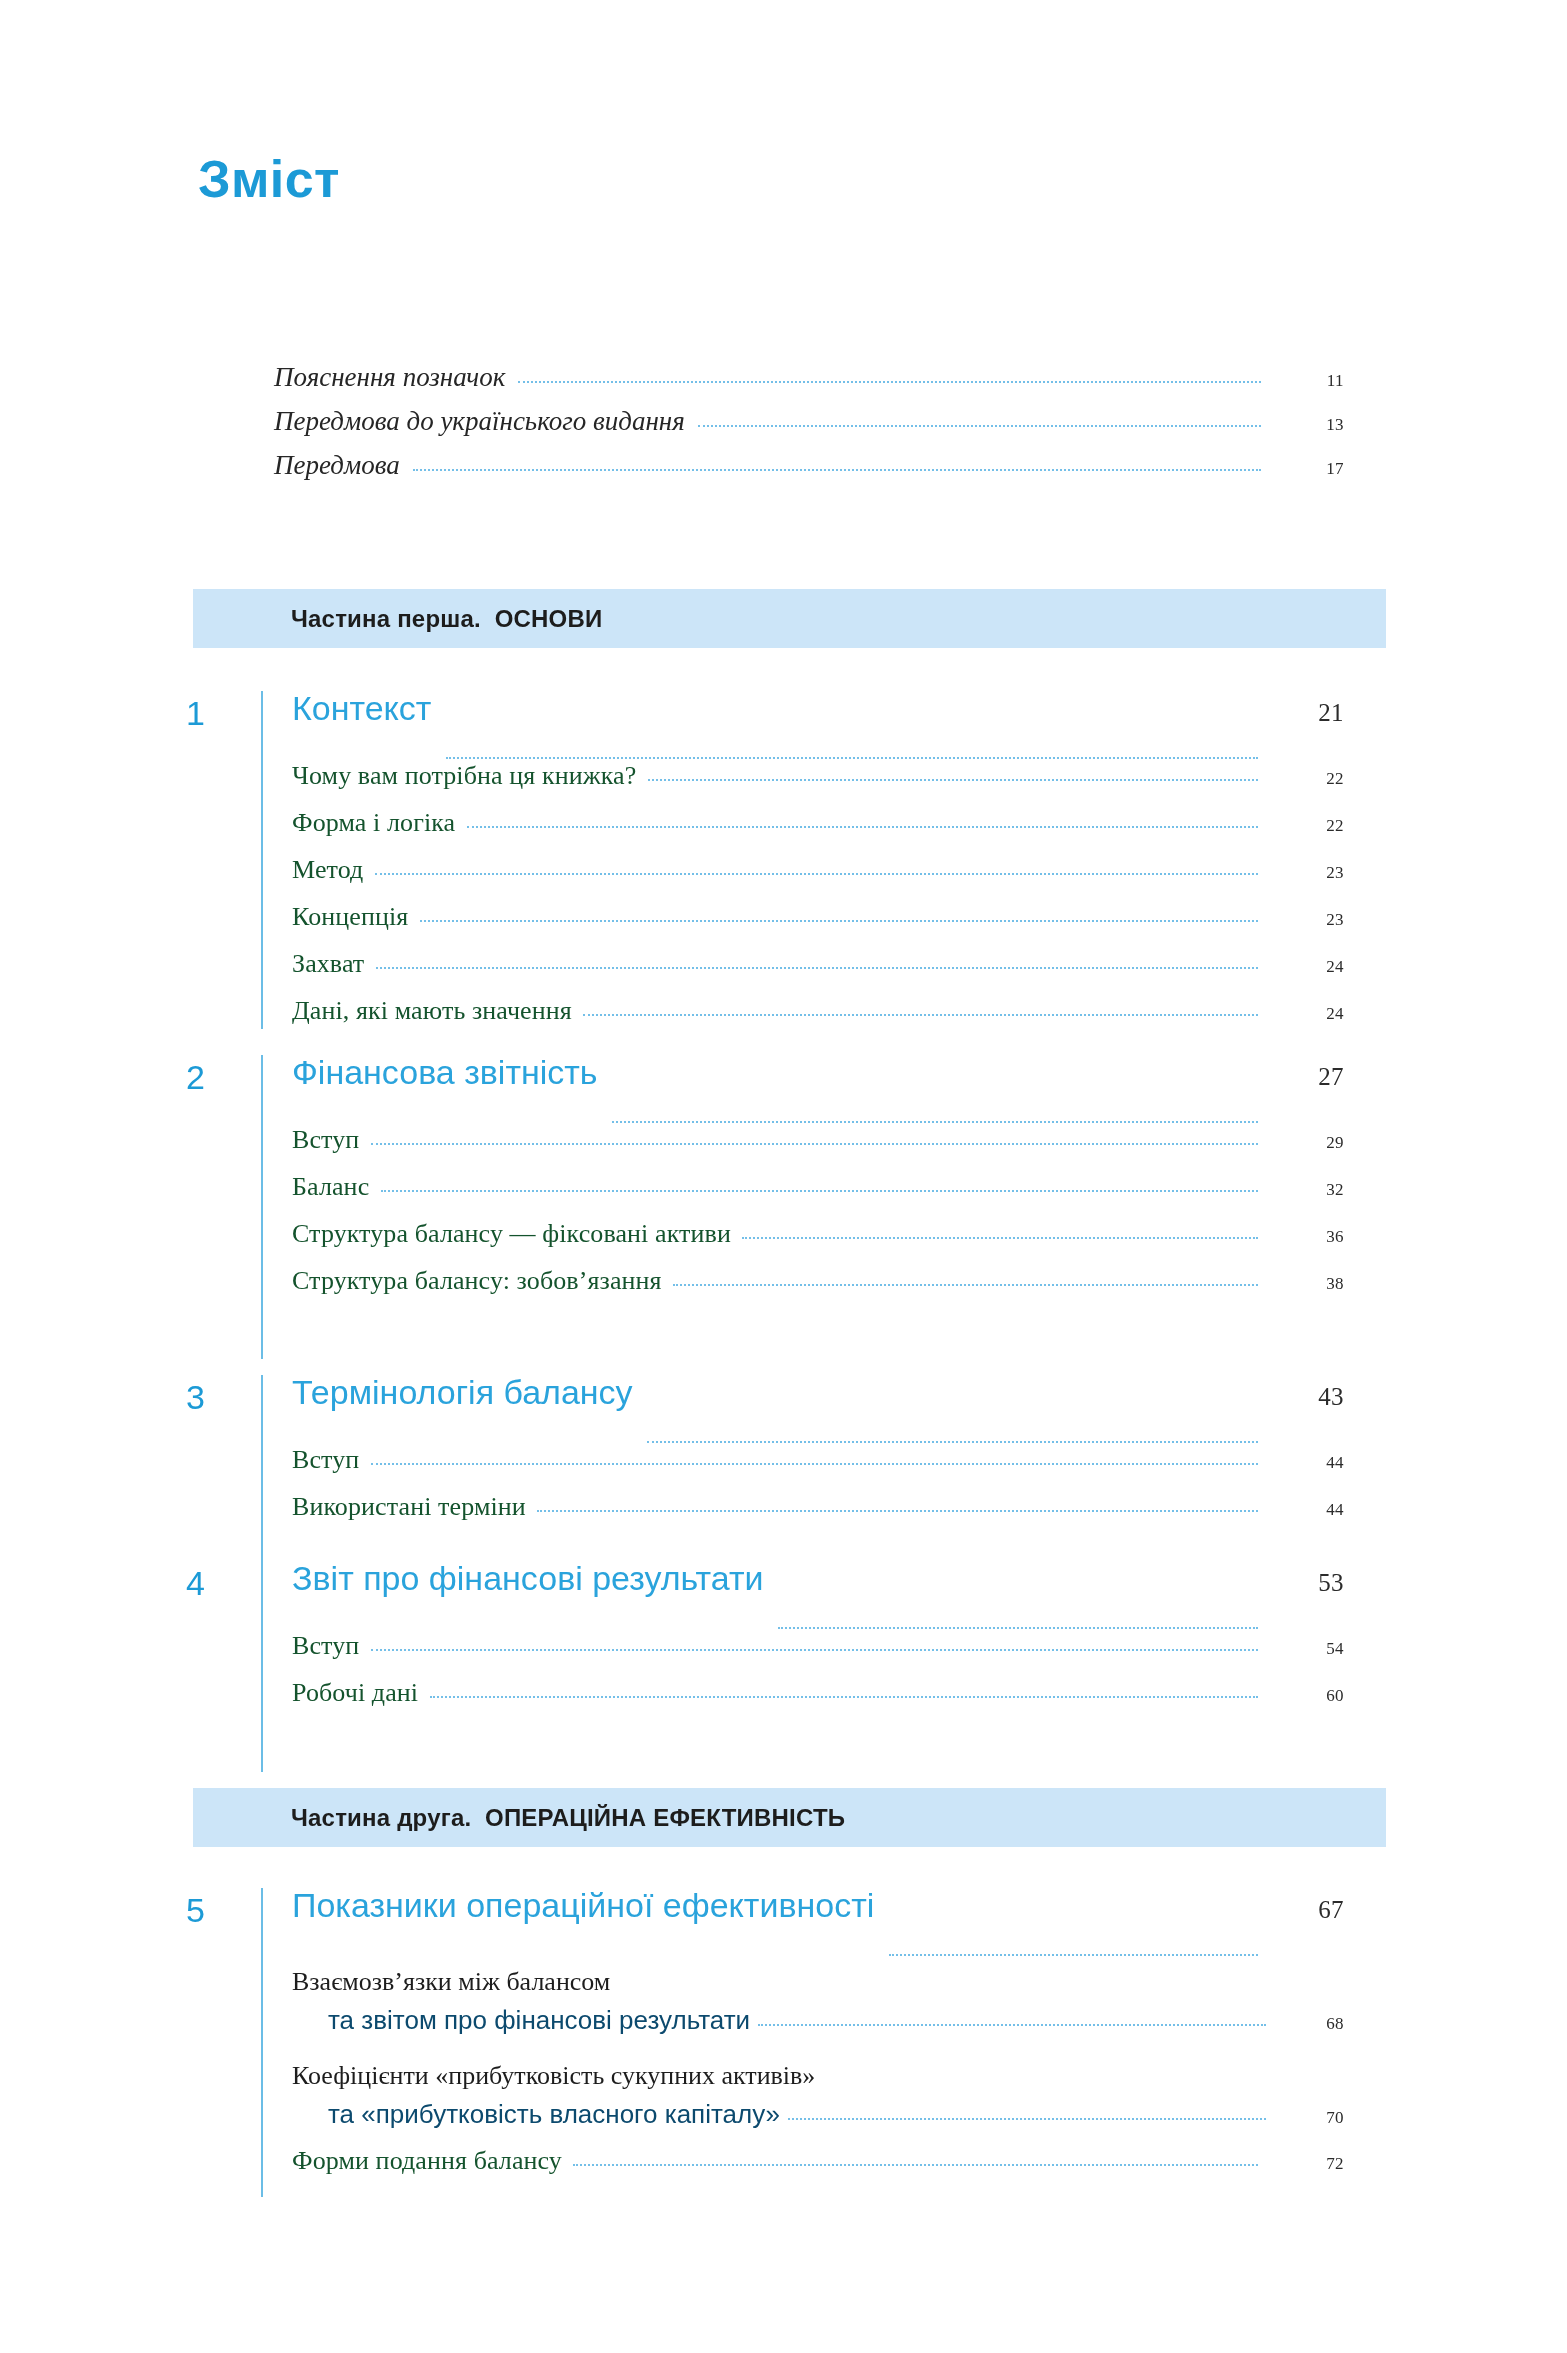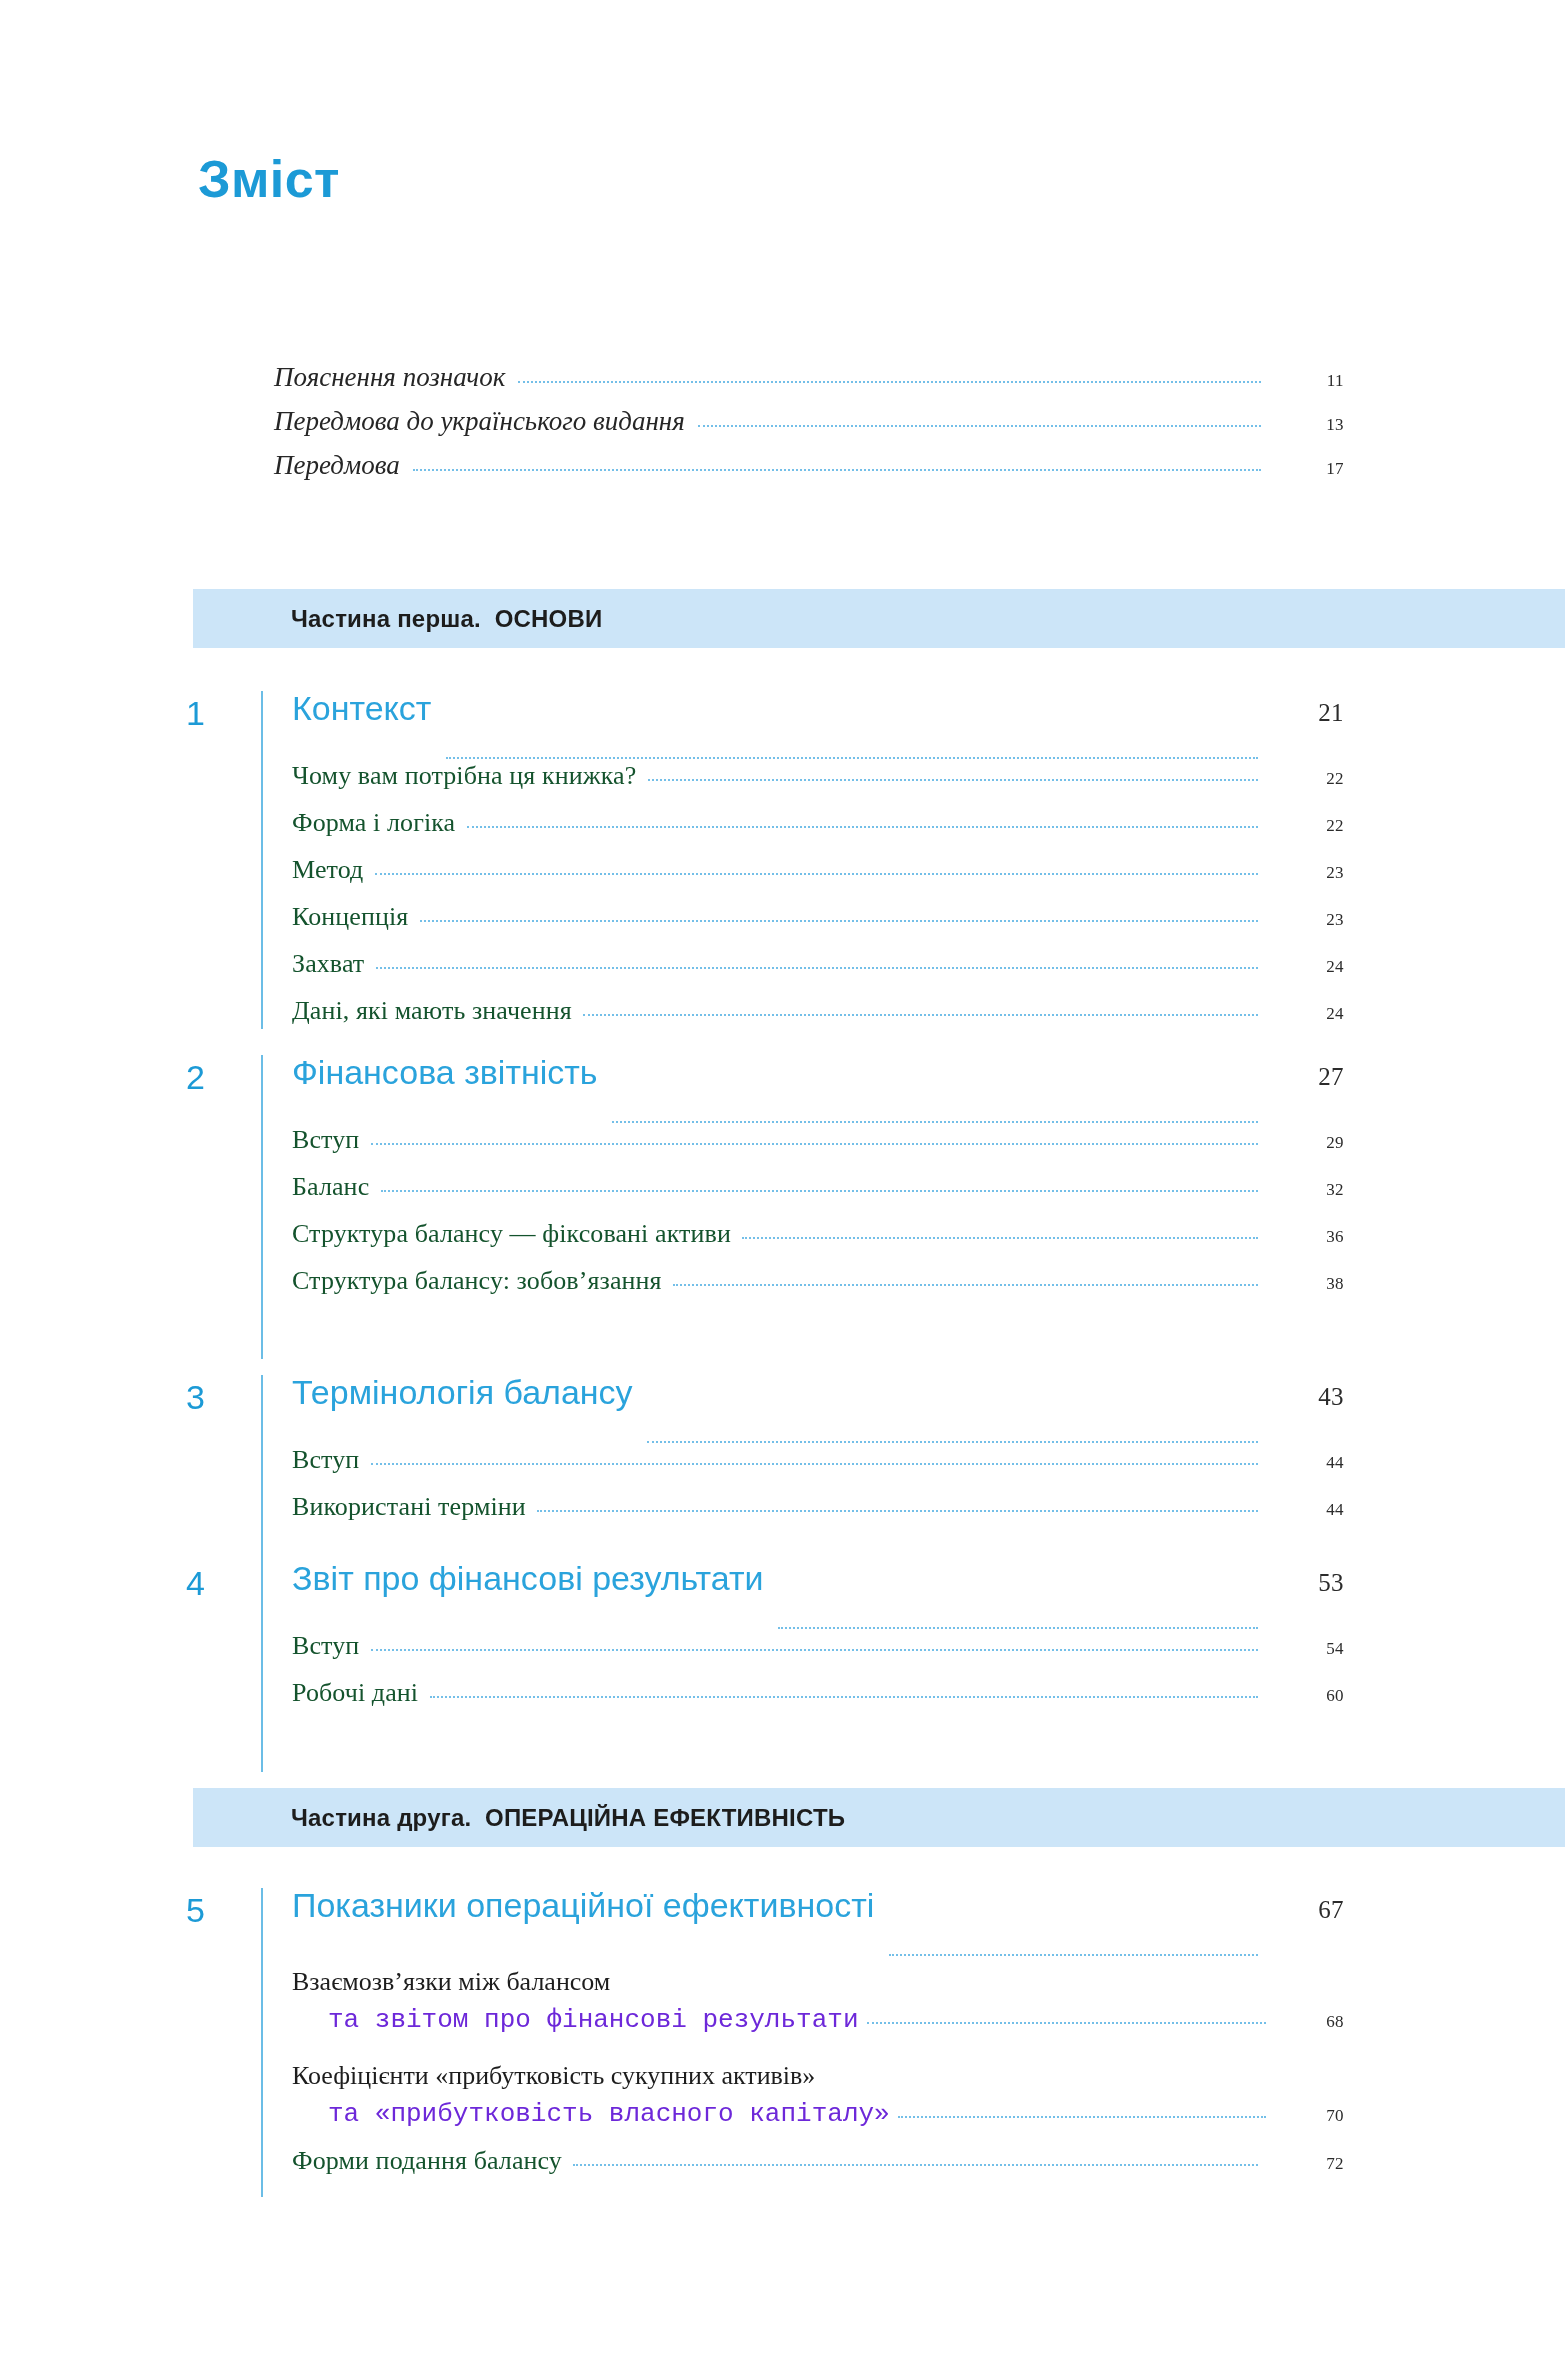--- a/index.html
+++ b/index.html
@@ -93,21 +93,21 @@
   }
   .frontmatter .leader {
     margin-left: 13px;
     margin-right: 18px;
   }
 
   
   .part-band {
     position: absolute;
     left: 193px;
-    width: 1372px;
+    width: 1193px;
     height: 59px;
     background: #cce5f8;
     display: flex;
     align-items: center;
   }
   .part-band .part-text {
     margin-left: 98px;
     font-family: "Liberation Sans", sans-serif;
     font-weight: 700;
     font-size: 24px;
@@ -198,23 +198,23 @@
     font-size: 26px;
     color: #1d1d1d;
     height: 47px;
     line-height: 47px;
     white-space: nowrap;
   }
   .sub-wrap .row.cont {
     height: 47px;
   }
   .sub-wrap .row.cont .label {
-    font-family: Liberation Mono, monospace;
+    font-family: Liberation Sans, sans-serif;
     font-size: 26px;
-    color: #6d28d9;
+    color: #0c4a6e;
     padding-left: 36px;
   }
 </style>
 </head>
 <body>
 
 <div class="page">
 
   <div class="toc-title">Зміст</div>
 

